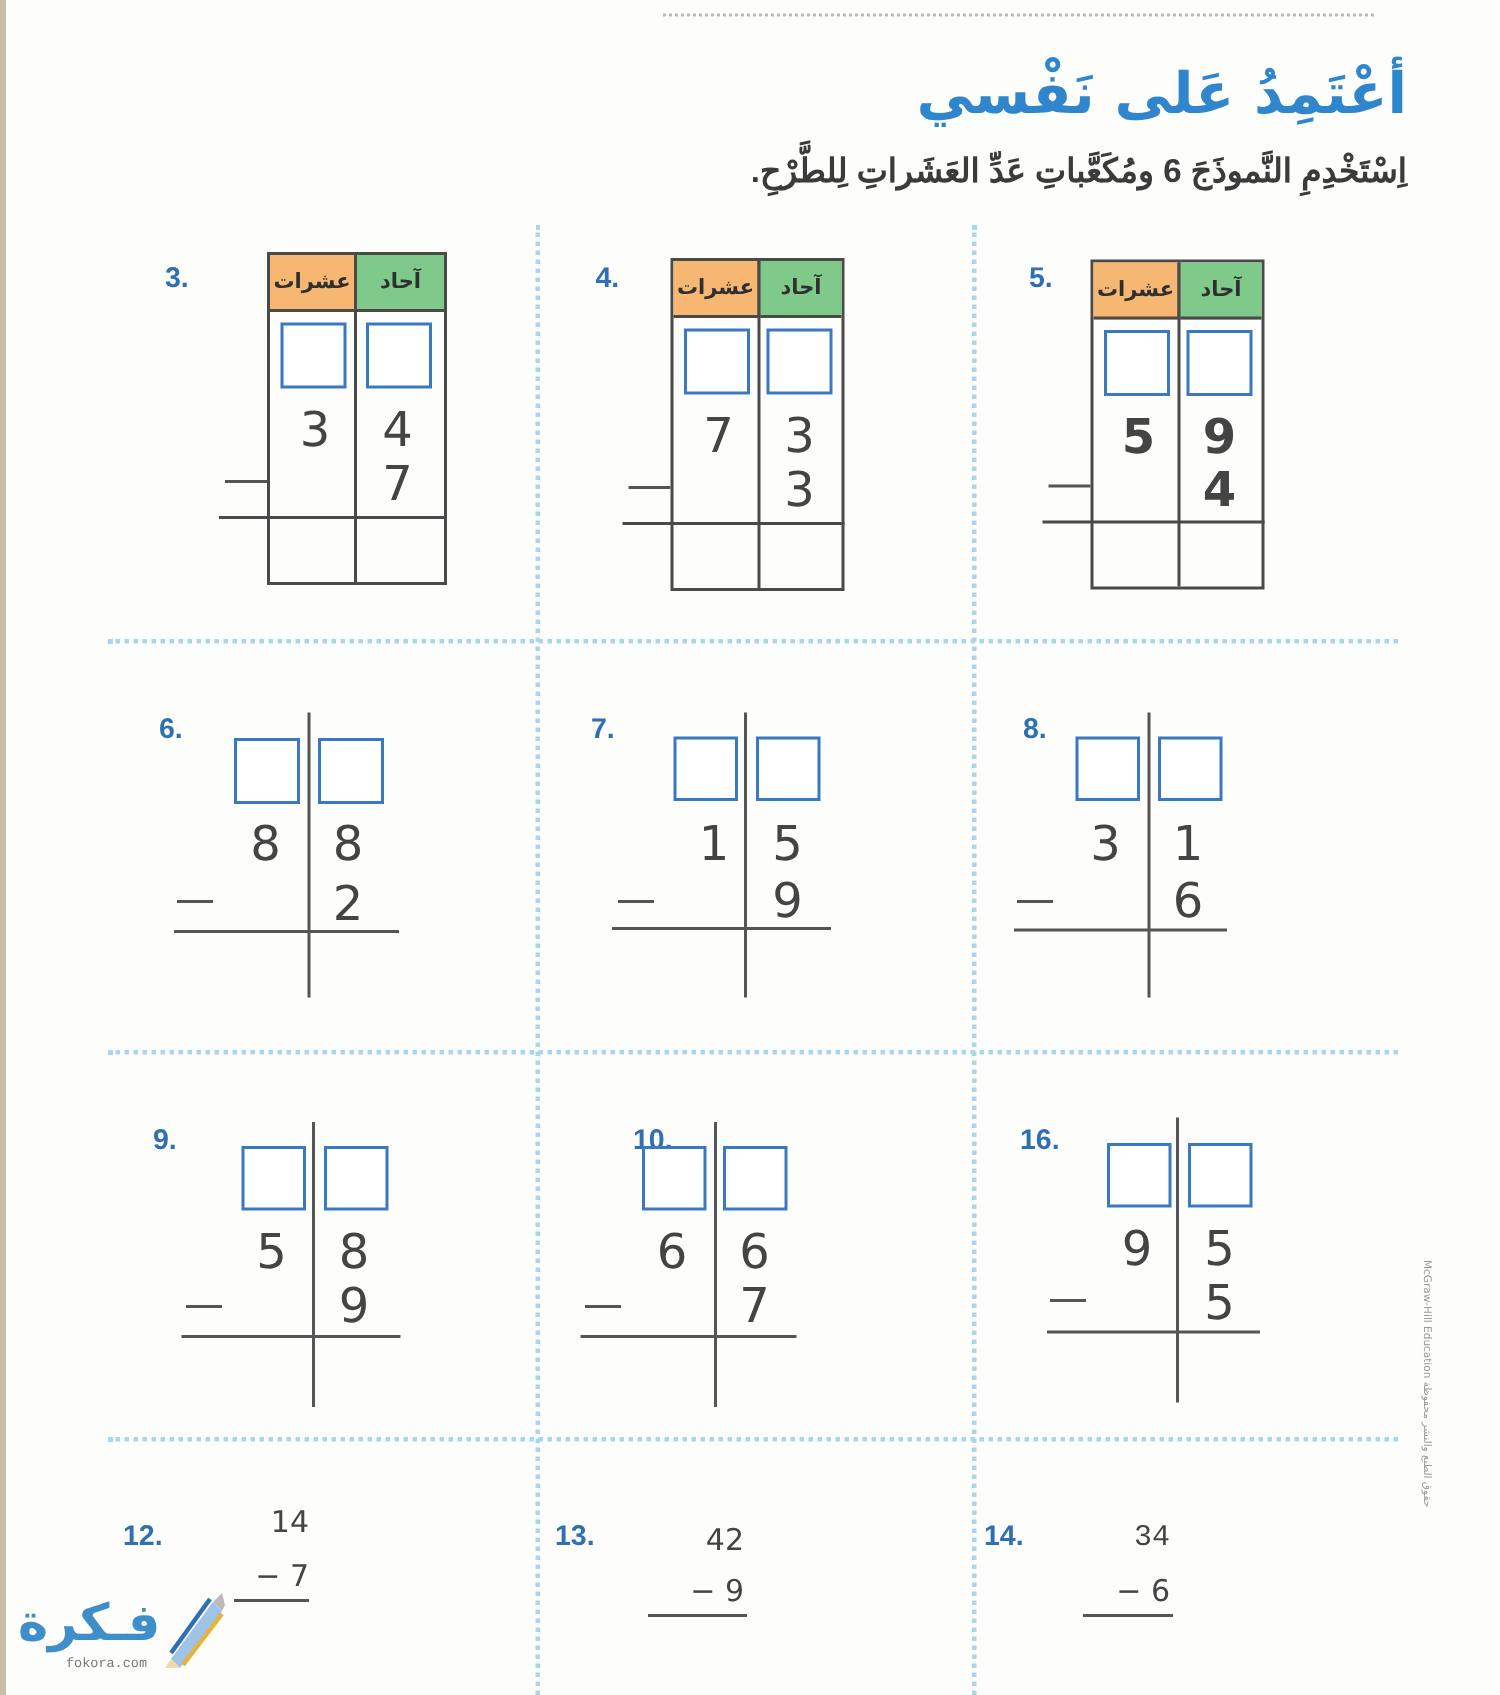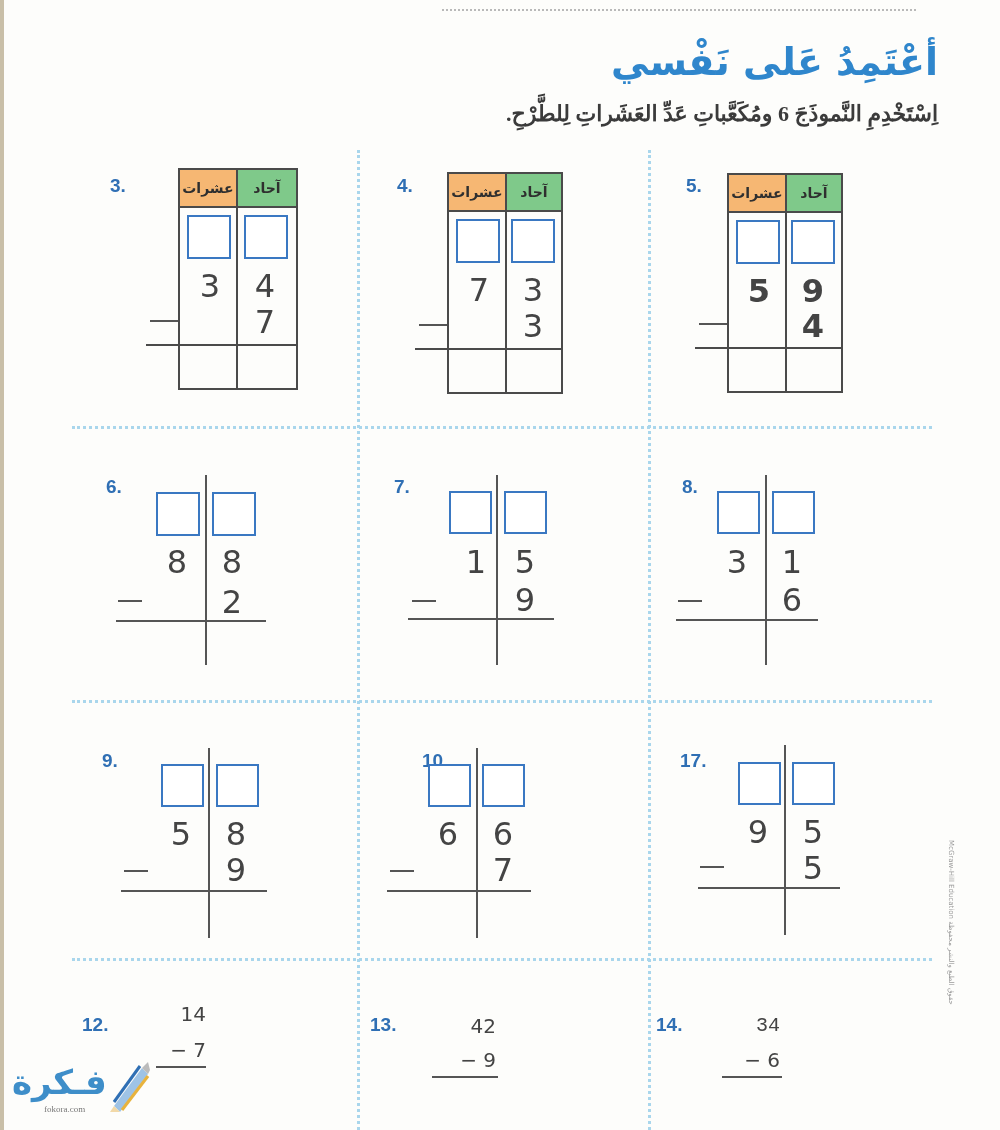--- a/index.html
+++ b/index.html
@@ -12,21 +12,21 @@
   .left-edge { position: absolute; left: 0; top: 0; width: 4px; height: 1130px; background: #c9bfa8; }
   .top-dotted { position: absolute; left: 442px; top: 9px; width: 474px; border-top: 2px dotted #b9b9b9; }
   .title {
     position: absolute; right: 62px; top: 40px;
     direction: rtl; font-size: 38px; font-weight: bold; color: #2f86cc;
     font-family: "DejaVu Sans", sans-serif;
   }
   .instructions {
     position: absolute; right: 62px; top: 101px;
     direction: rtl; font-size: 22px; font-weight: bold; color: #3b3b3b;
-    font-family: Liberation Serif, serif;
+    font-family: Liberation Sans, sans-serif;
     text-align: right;
   }
   
   .hline { position: absolute; height: 0; border-top: 3px dotted #a9d6ec; }
   .vline { position: absolute; width: 0; border-left: 3px dotted #a9d6ec; }
 
   .num { position: absolute; color: #2f6fb4; font-weight: bold; font-size: 19px; font-family: "Liberation Sans", sans-serif; }
 
   
   .pv { position: absolute; }
@@ -46,21 +46,21 @@
   .line { position: absolute; background: #555; }
 
   .vnum { position: absolute; font-size: 20px; color: #444; font-family: "DejaVu Sans", sans-serif; text-align: right; width: 60px; }
   .side-note {
     position: absolute; left: 955px; top: 840px; width: 260px;
     transform: rotate(90deg); transform-origin: left top;
     font-size: 7px; color: #9a9a9a; white-space: nowrap;
   }
   .logo { position: absolute; left: 4px; top: 1062px; width: 145px; height: 60px; padding-left: 42px; }
   .logo-text { position: absolute; left: 8px; top: 0px; font-size: 34px; font-weight: bold; color: #3e8ec9; direction: rtl; font-family: "DejaVu Sans", sans-serif; }
-  .logo-sub { position: absolute; left: 40px; top: 42px; font-size: 9px; color: #777; font-family: Liberation Serif, serif; }
+  .logo-sub { position: absolute; left: 40px; top: 42px; font-size: 9px; color: #777; font-family: Liberation Mono, monospace; }
 </style>
 </head>
 <body>
 
 <div class="left-edge"></div>
 <div class="top-dotted"></div>
 
 <div class="title">أعْتَمِدُ عَلى نَفْسي</div>
 <div class="instructions">اِسْتَخْدِمِ النَّموذَجَ 6 ومُكَعَّباتِ عَدِّ العَشَراتِ لِلطَّرْحِ.</div>
 
@@ -173,21 +173,21 @@
   <div class="line" style="left:476px; top:748px; width:2px; height:190px;"></div>
   <div class="line" style="left:387px; top:890px; width:144px; height:2px;"></div>
   <div class="box" style="left:428px; top:764px; width:43px; height:43px;"></div>
   <div class="box" style="left:482px; top:764px; width:43px; height:43px;"></div>
   <div class="digit" style="left:428px; top:816px;">6</div>
   <div class="digit" style="left:483px; top:816px;">6</div>
   <div class="minus" style="left:390px; top:870px; width:24px;"></div>
   <div class="digit" style="left:483px; top:852px;">7</div>
 </div>
 
-<div class="num" style="left:680px; top:750px;">17.</div>
+<div class="num" style="left:680px; top:750px;">16.</div>
 <div>
   <div class="line" style="left:784px; top:745px; width:2px; height:190px;"></div>
   <div class="line" style="left:698px; top:887px; width:142px; height:2px;"></div>
   <div class="box" style="left:738px; top:762px; width:43px; height:43px;"></div>
   <div class="box" style="left:792px; top:762px; width:43px; height:43px;"></div>
   <div class="digit" style="left:738px; top:814px;">9</div>
   <div class="digit" style="left:793px; top:814px;">5</div>
   <div class="minus" style="left:700px; top:866px; width:24px;"></div>
   <div class="digit" style="left:793px; top:850px;">5</div>
 </div>

